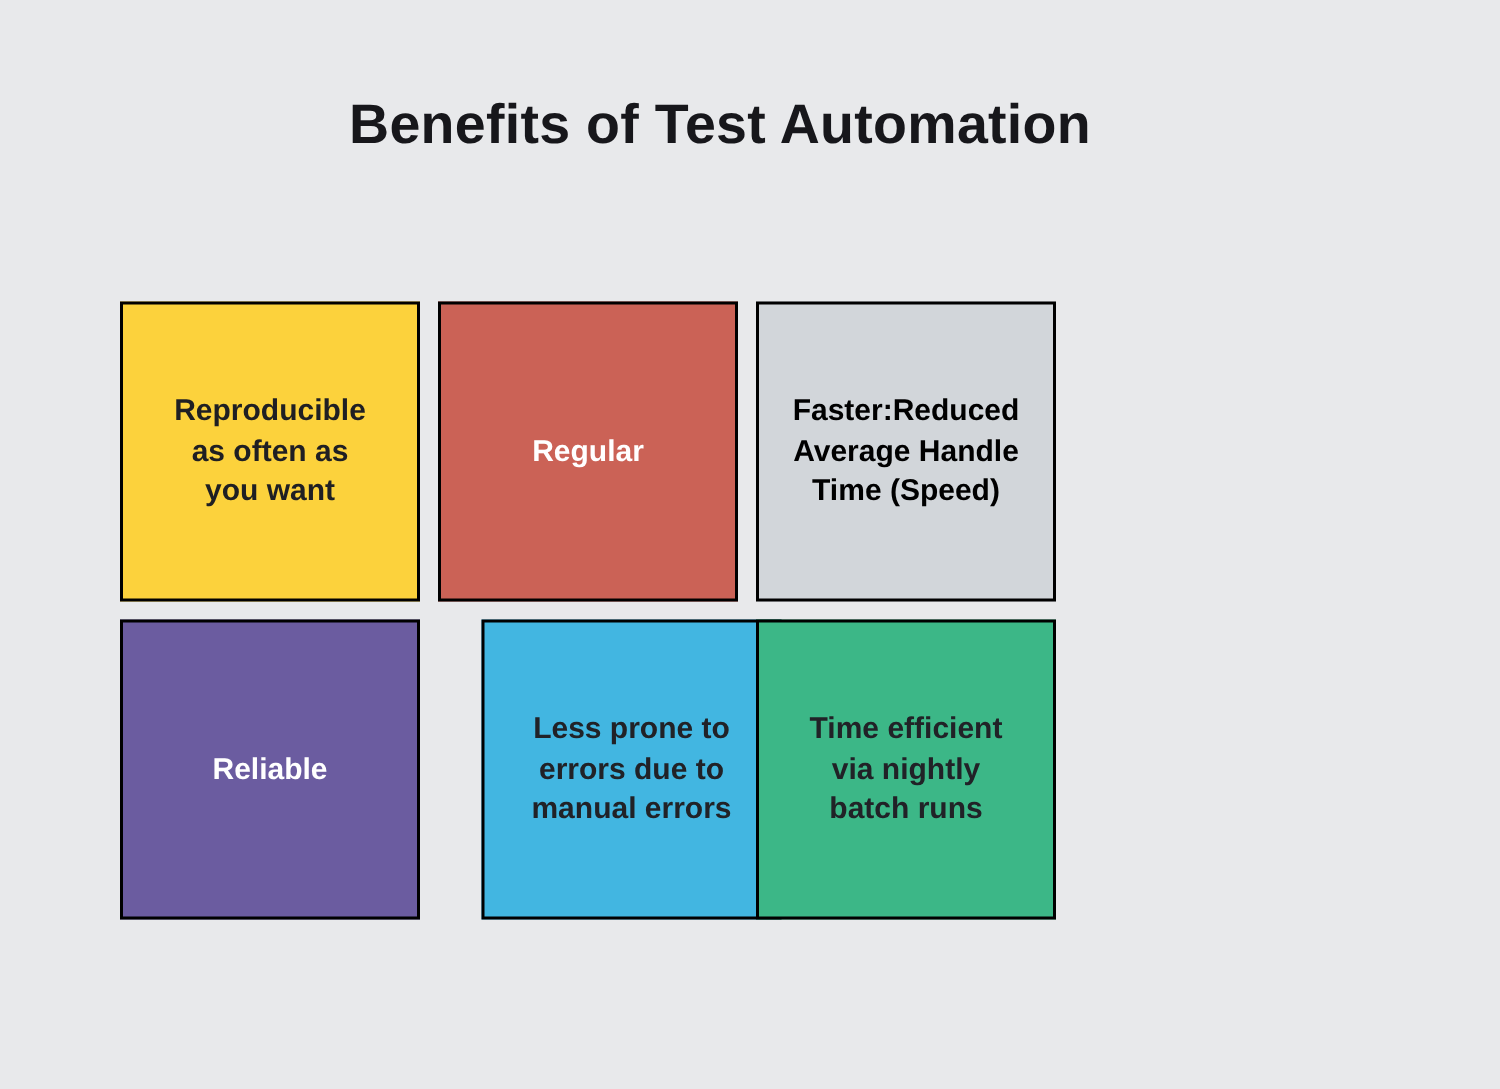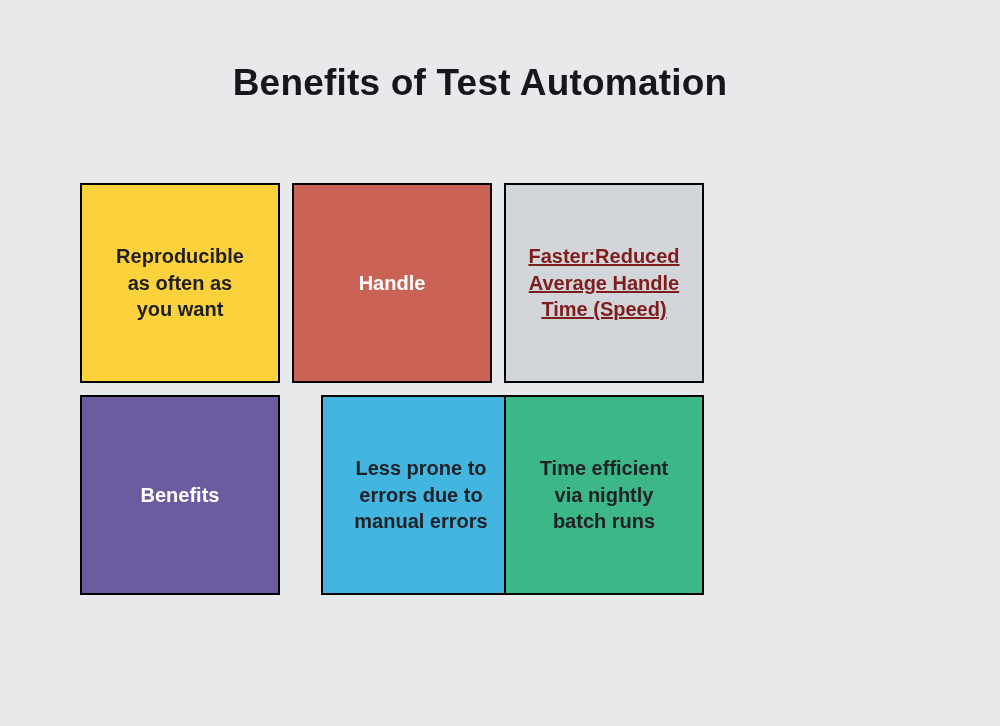--- a/index.html
+++ b/index.html
@@ -22,21 +22,21 @@
     width: 1000px;
     transform: translateX(-20px);
     text-align: center;
     font-size: 37px;
     font-weight: 700;
     letter-spacing: 0.2px;
     color: #17171b;
   }
   .grid {
     position: absolute;
-    top: 183px;
+    top: 201px;
     left: 80px;
     display: grid;
     grid-template-columns: repeat(3, 200px);
     column-gap: 120px;
     row-gap: 64px;
     gap: 12px;
   }
   .box {
     box-sizing: border-box;
     width: 200px;
@@ -61,29 +61,29 @@
 <div class="canvas">
   <div class="title">Benefits of Test Automation</div>
 
   <div class="grid">
     <div class="box" style="background-color: rgb(252, 210, 60);">
       <span class="box-label" style="color: rgb(31, 31, 35);">Reproducible
 as often as
 you want</span>
     </div>
     <div class="box" style="background-color: rgb(203, 98, 86);">
-      <span class="box-label" style="color: rgb(255, 255, 255);">Handle</span>
+      <span class="box-label" style="color: rgb(255, 255, 255);">Regular</span>
     </div>
     <div class="box" style="background-color: rgb(210, 214, 218);">
-      <span class="box-label" style="color: #7f1d1d; text-decoration: underline;">Faster:Reduced
+      <span class="box-label" style="color: #000000;">Faster:Reduced
 Average Handle
 Time (Speed)</span>
     </div>
     <div class="box" style="background-color: rgb(107, 92, 160);">
-      <span class="box-label" style="color: rgb(255, 255, 255);">Benefits</span>
+      <span class="box-label" style="color: rgb(255, 255, 255);">Reliable</span>
     </div>
     <div class="box" style="background-color: rgb(66, 182, 225); margin-left: 29px;">
       <span class="box-label" style="color: rgb(33, 34, 39);">Less prone to
 errors due to
 manual errors</span>
     </div>
     <div class="box" style="background-color: rgb(60, 183, 135);">
       <span class="box-label" style="color: rgb(33, 34, 39);">Time efficient
 via nightly
 batch runs</span>

